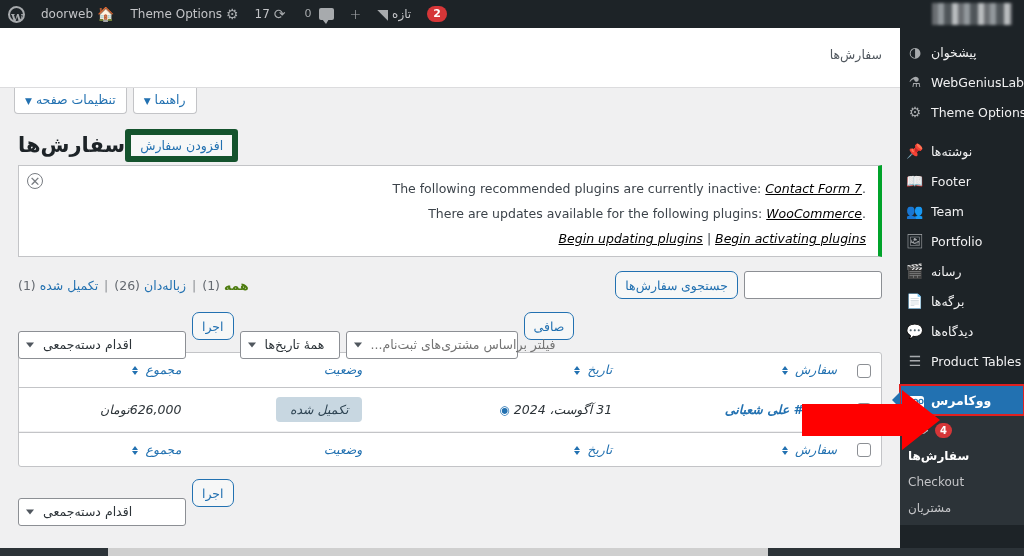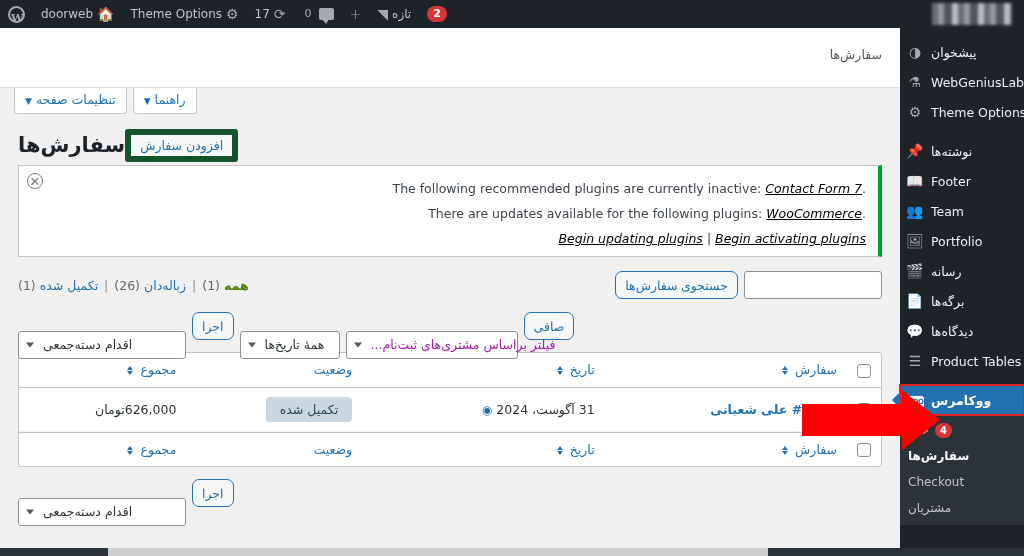--- a/index.html
+++ b/index.html
@@ -203,30 +203,30 @@
     height: 28px; font-size: 12.5px; color: #2c3338; display: flex; align-items: center;
     flex-direction: row-reverse; padding: 0 9px 0 24px; cursor: pointer; white-space: nowrap; margin-top: 37px;
   }
   .sel .arrow {
     position: absolute; left: 7px; top: 50%; transform: translateY(-50%);
     width: 0; height: 0; border-left: 4px solid transparent; border-right: 4px solid transparent;
     border-top: 5px solid #50575e;
   }
   .sel.bulk { width: 168px; justify-content: flex-start; }
   .sel.dates { width: 100px; justify-content: flex-start; }
-  .sel.customers { width: 172px; color: #a21caf; justify-content: flex-start; }
+  .sel.customers { width: 172px; color: #737373; justify-content: flex-start; }
 
   
   table.wp-list-table {
     width: 100%; border-collapse: separate; border-spacing: 0;
     background: #fff; border: 1px solid #c3c4c7; border-radius: 3px;
     margin-top: 10px; font-size: 12.5px; color: #2c3338;
   }
   table.wp-list-table th, table.wp-list-table td {
-    padding: 9px 10px; text-align: right; vertical-align: middle;
+    padding: 9px 10px; text-align: right; vertical-align: middle; font-style: italic;
   }
   table.wp-list-table thead th, table.wp-list-table tfoot th {
     color: #2271b1; font-weight: 400; white-space: nowrap;
   }
   table.wp-list-table tfoot th { border-top: 1px solid #c3c4c7; }
   table.wp-list-table thead th { border-bottom: 1px solid #c3c4c7; }
   .col-cb { width: 30px; text-align: center !important; }
   .cb-box {
     width: 14px; height: 14px; border: 1px solid #8c8f94; border-radius: 3px;
     background: #fff; display: inline-block; vertical-align: middle; cursor: pointer;

